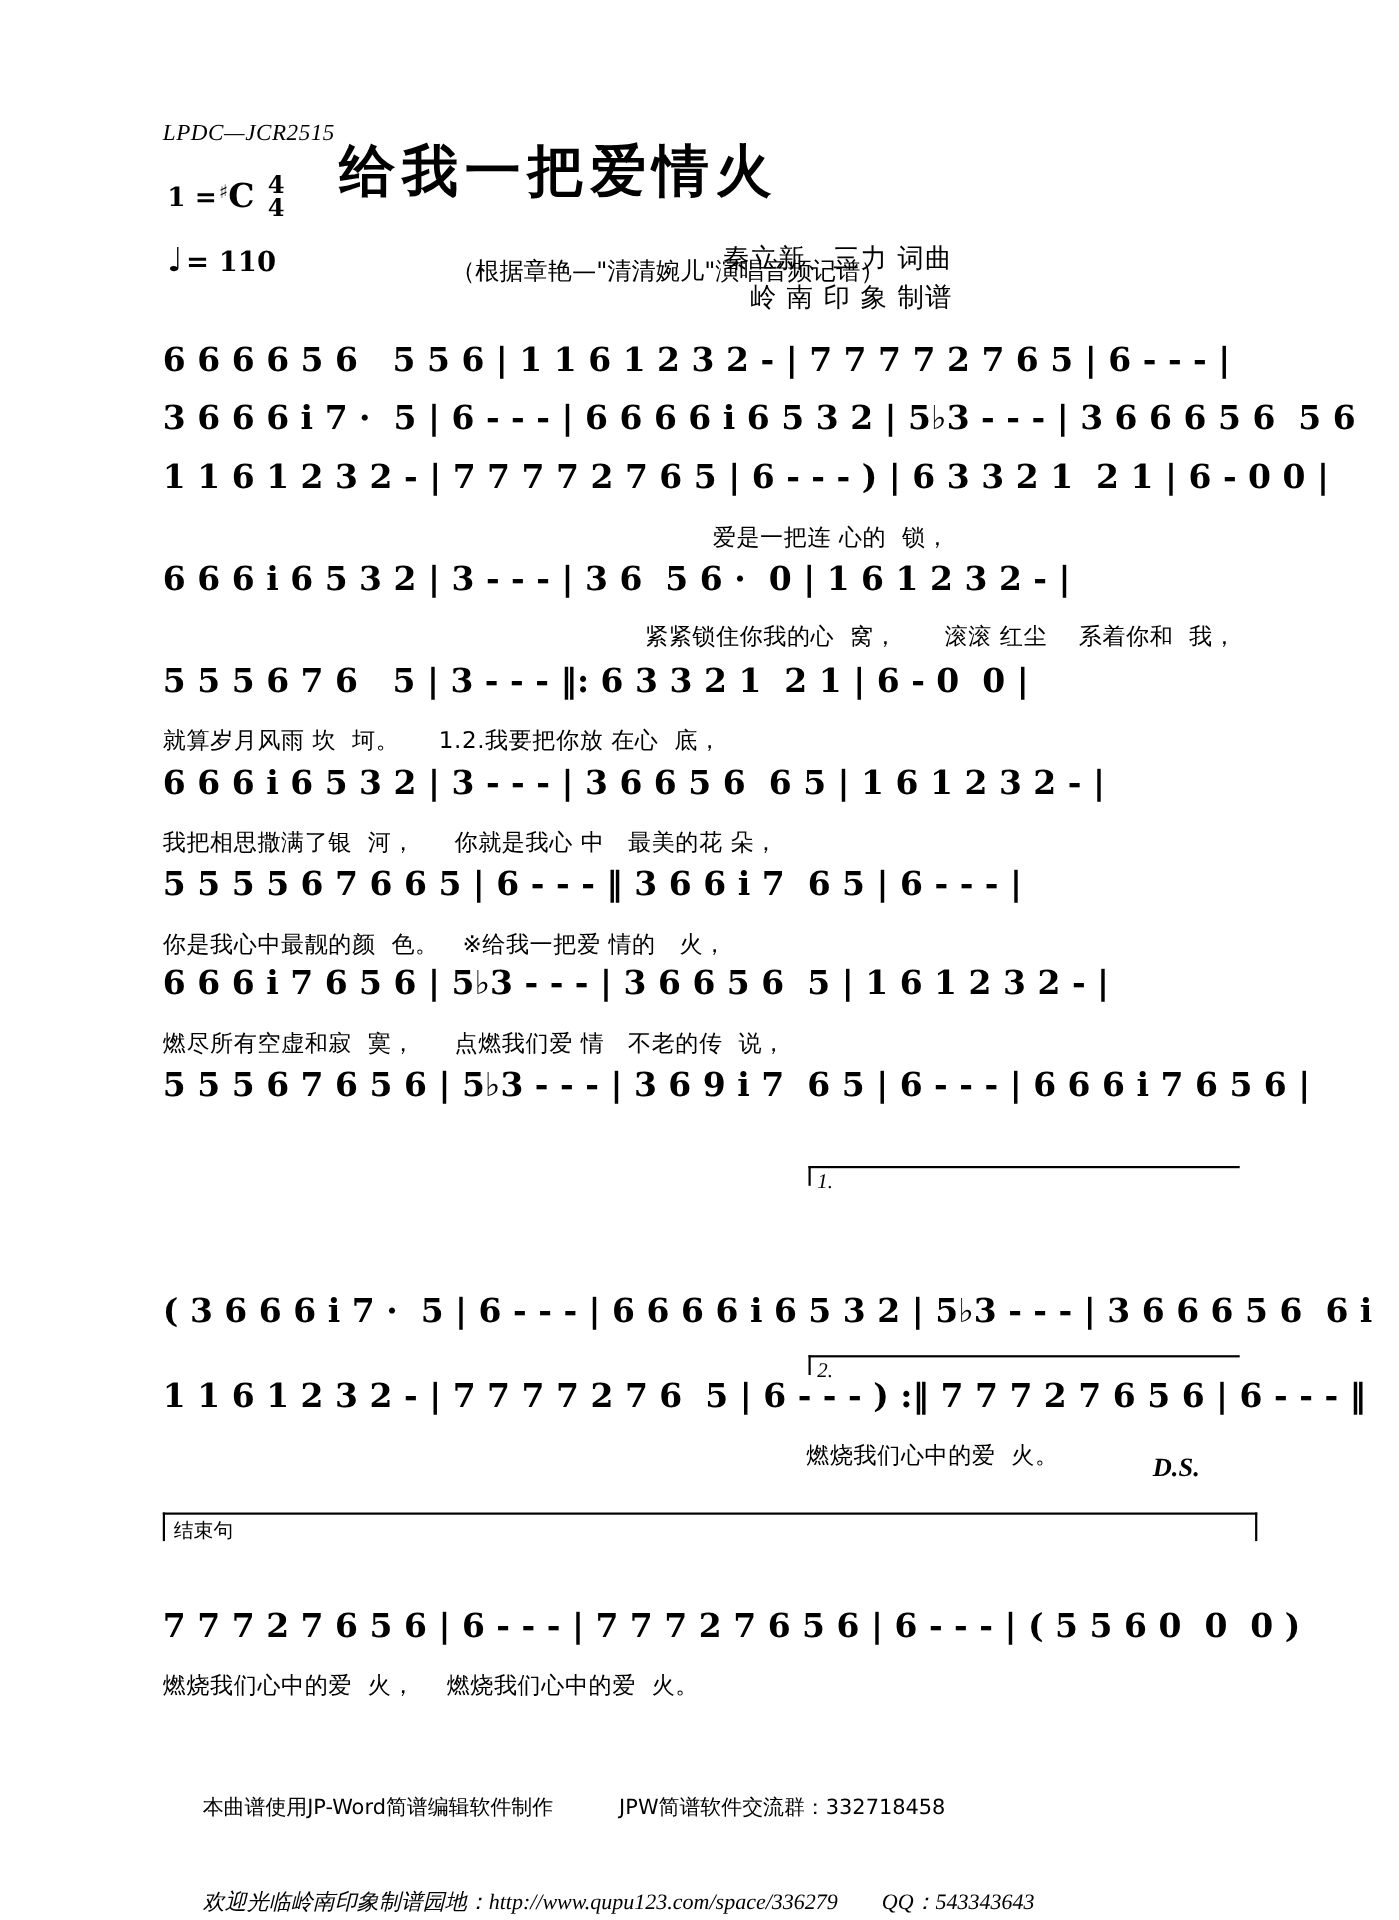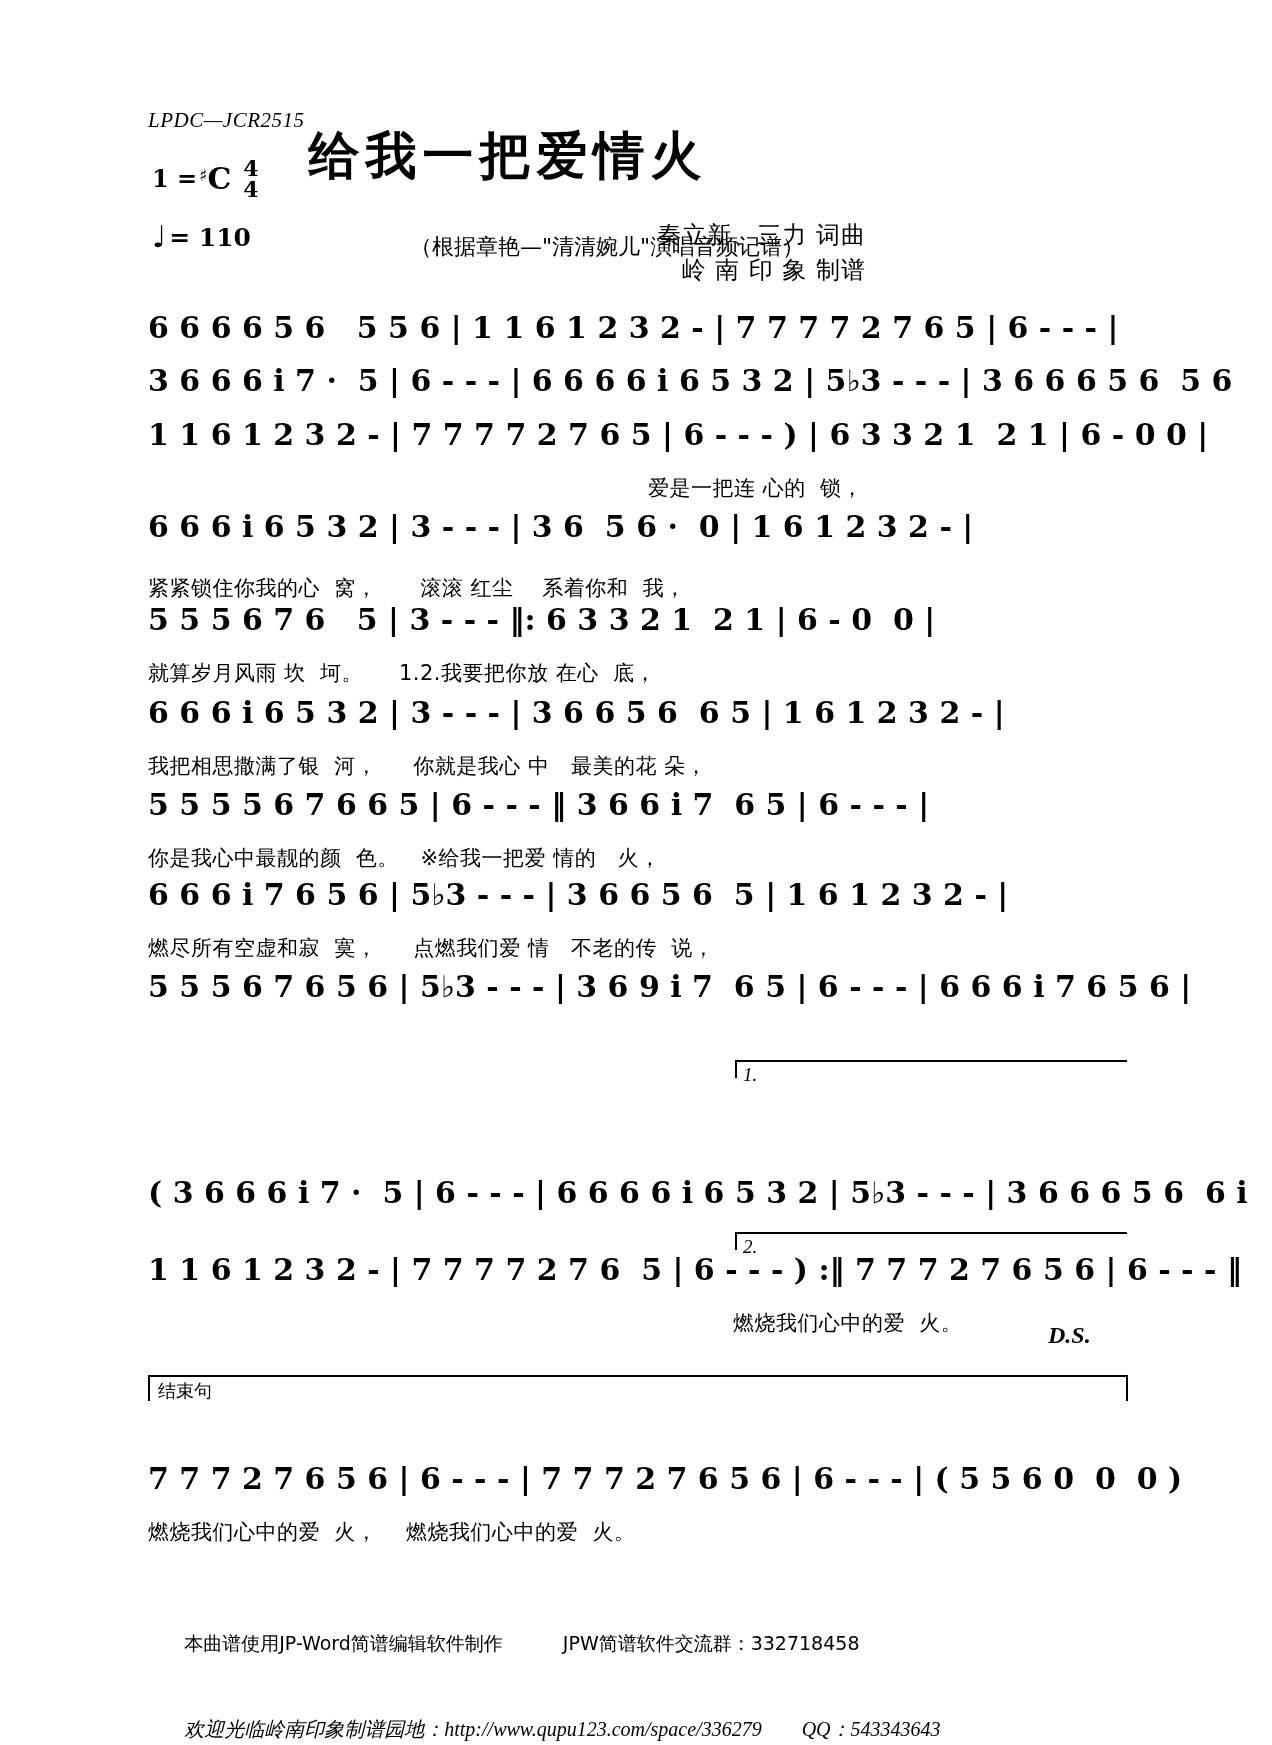--- a/index.html
+++ b/index.html
@@ -142,20 +142,21 @@
     top: 2px;
     font-size: 19px;
     font-style: italic;
     font-family: "Liberation Serif", serif;
   }
   .endbox {
     position: absolute;
     border: 2px solid #000;
     border-bottom: none;
     height: 24px;
+    padding-left: 15px;
   }
   .endbox span {
     position: absolute;
     left: 8px;
     top: 2px;
     font-size: 18px;
     font-family: "DejaVu Sans", sans-serif;
   }
   .ds {
     position: absolute;
@@ -219,21 +220,21 @@
     <div class="lyrics" style="height:4px;"></div>
   </div>
 
   <div class="system" style="top:420px;">
     <div class="notes">1 1 6 1 2 3 2 - | 7 7 7 7 2 7 6 5 | 6 - - - ) | 6 3 3 2 1  2 1 | 6 - 0 0 |</div>
     <div class="lyrics" style="padding-left:500px;margin-top:14px;">爱是一把连 心的  锁，</div>
   </div>
 
   <div class="system" style="top:512px;">
     <div class="notes">6 6 6 i 6 5 3 2 | 3 - - - | 3 6  5 6 ·  0 | 1 6 1 2 3 2 - |</div>
-    <div class="lyrics" style="margin-top:22px;">紧紧锁住你我的心  窝，      滚滚 红尘    系着你和  我，</div>
+    <div class="lyrics" style="margin-top:12px;text-align:right;">紧紧锁住你我的心  窝，      滚滚 红尘    系着你和  我，</div>
   </div>
 
   <div class="system" style="top:605px;">
     <div class="notes">5 5 5 6 7 6   5 | 3 - - - ‖: 6 3 3 2 1  2 1 | 6 - 0  0 |</div>
     <div class="lyrics" style="margin-top:14px;">就算岁月风雨 坎  坷。     1.2.我要把你放 在心  底，</div>
   </div>
 
   <div class="system" style="top:698px;">
     <div class="notes">6 6 6 i 6 5 3 2 | 3 - - - | 3 6 6 5 6  6 5 | 1 6 1 2 3 2 - |</div>
     <div class="lyrics" style="margin-top:14px;">我把相思撒满了银  河，     你就是我心 中   最美的花 朵，</div>

